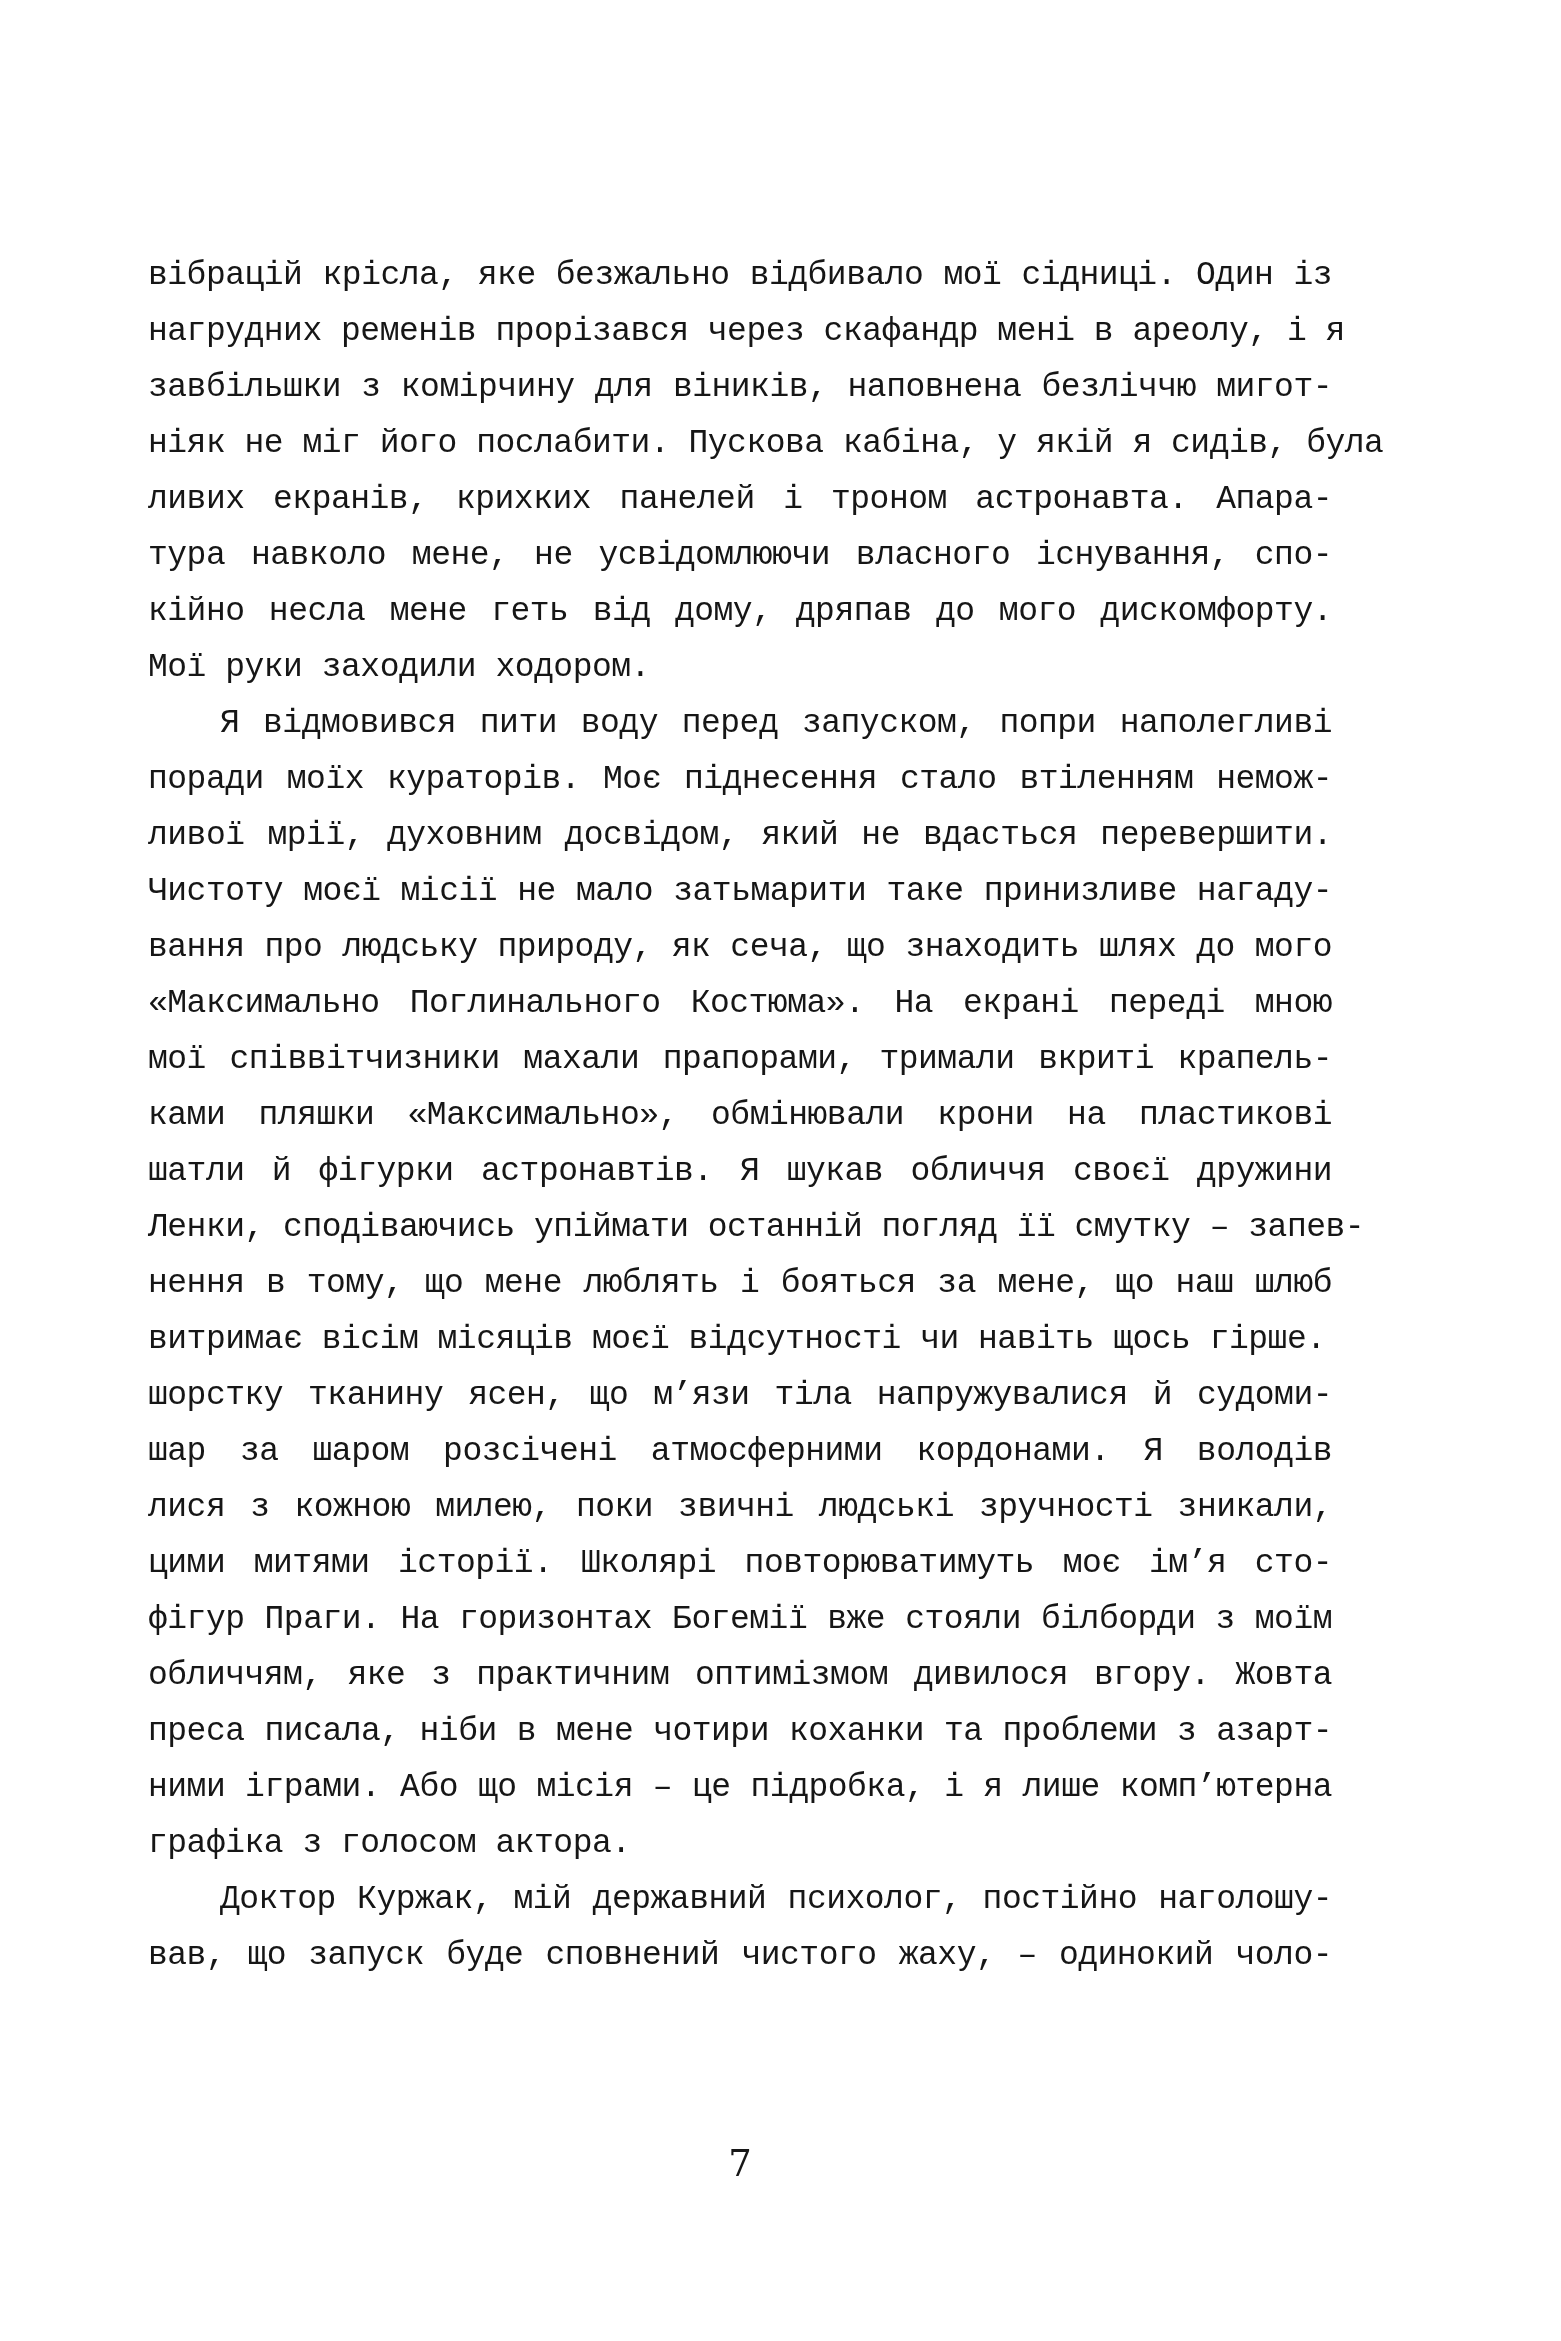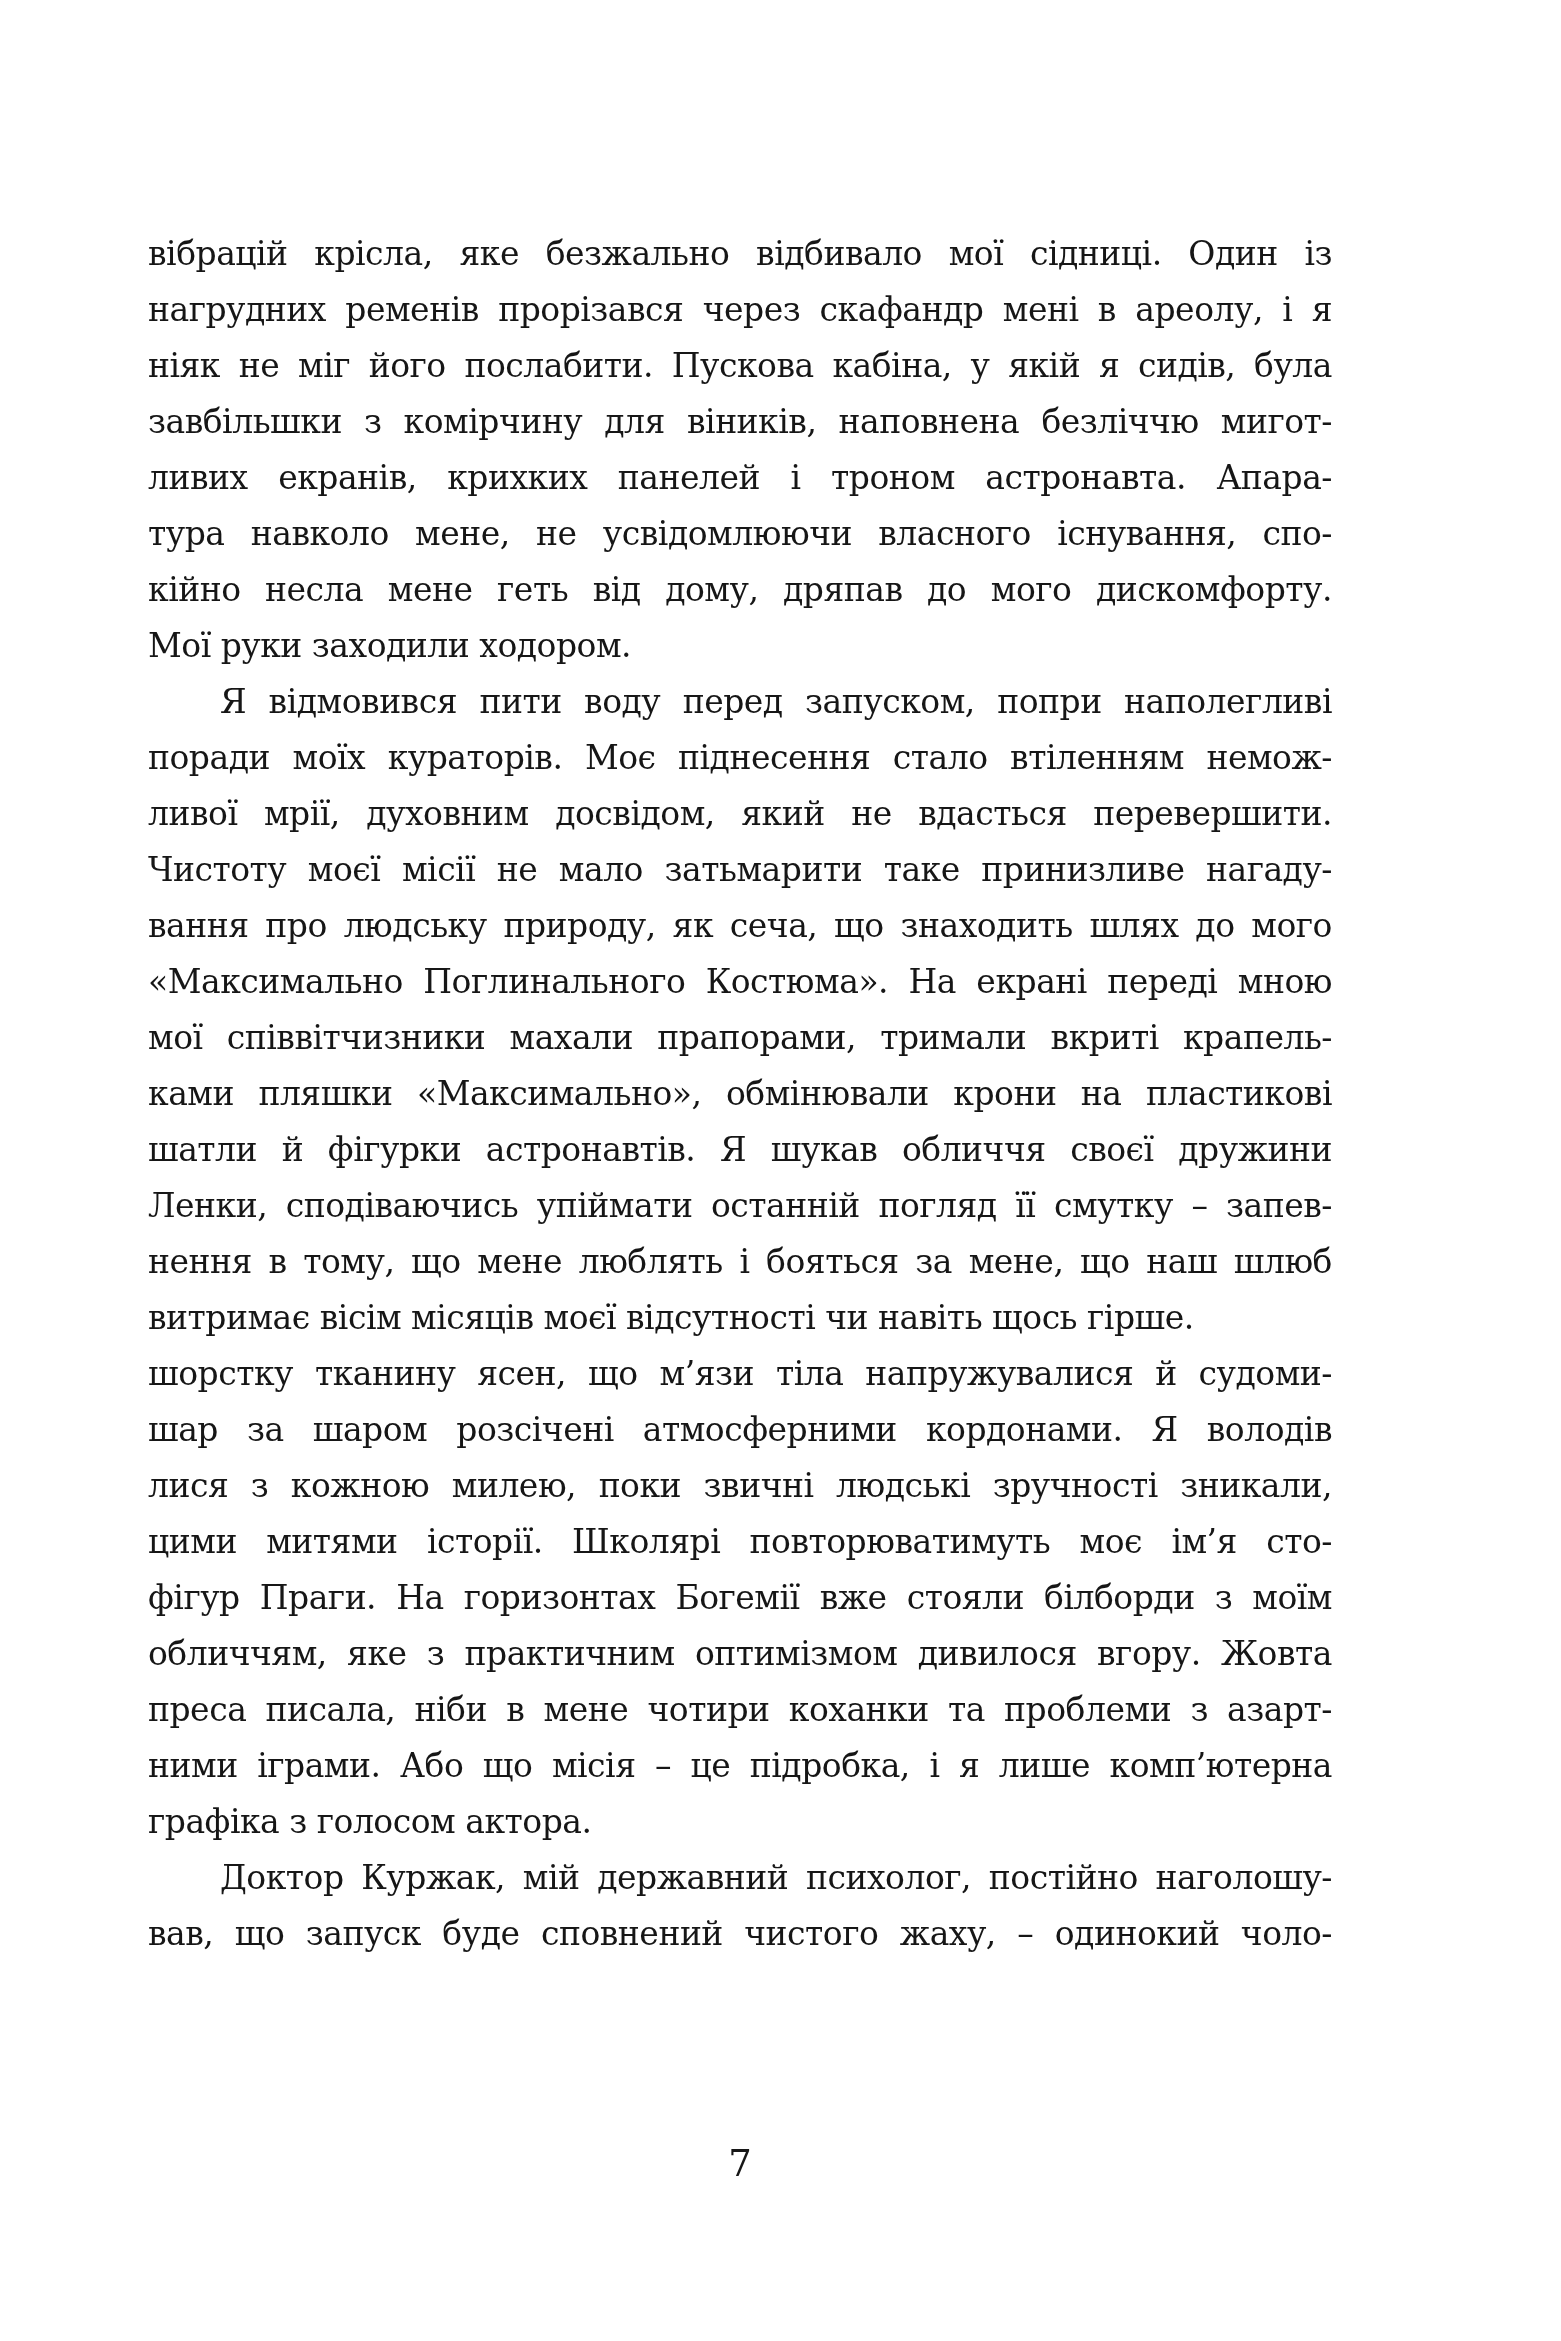--- a/index.html
+++ b/index.html
@@ -18,22 +18,23 @@
     .page {
       position: absolute;
       left: 0;
       top: 0;
       width: 1561px;
       height: 2342px;
     }
     .text-block {
       position: absolute;
       left: 148px;
-      top: 226px;
+      top: 248px;
       width: 1184px;
+      font-family: Liberation Mono, monospace;
     }
     .line {
       display: block;
       height: 56px;
       line-height: 56px;
       font-size: 33px;
       white-space: nowrap;
       text-align: justify;
       text-align-last: justify;
       letter-spacing: -0.5px;
@@ -58,22 +59,22 @@
   </style>
 </head>
 <body>
 
 <div class="page">
   <div class="text-block">
 
     <div>
       <span class="line">вібрацій крісла, яке безжально відбивало мої сідниці. Один із</span>
       <span class="line">нагрудних ременів прорізався через скафандр мені в ареолу, і я</span>
+      <span class="line">завбільшки з комірчину для віників, наповнена безліччю мигот-</span>
       <span class="line">ніяк не міг його послабити. Пускова кабіна, у якій я сидів, була</span>
-      <span class="line">завбільшки з комірчину для віників, наповнена безліччю мигот-</span>
       <span class="line">ливих екранів, крихких панелей і троном астронавта. Апара-</span>
       <span class="line">тура навколо мене, не усвідомлюючи власного існування, спо-</span>
       <span class="line">кійно несла мене геть від дому, дряпав до мого дискомфорту.</span>
       <span class="line last">Мої руки заходили ходором.</span>
     </div>
 
     <div>
       <span class="line indent">Я відмовився пити воду перед запуском, попри наполегливі</span>
       <span class="line">поради моїх кураторів. Моє піднесення стало втіленням немож-</span>
       <span class="line">ливої мрії, духовним досвідом, який не вдасться перевершити.</span>

